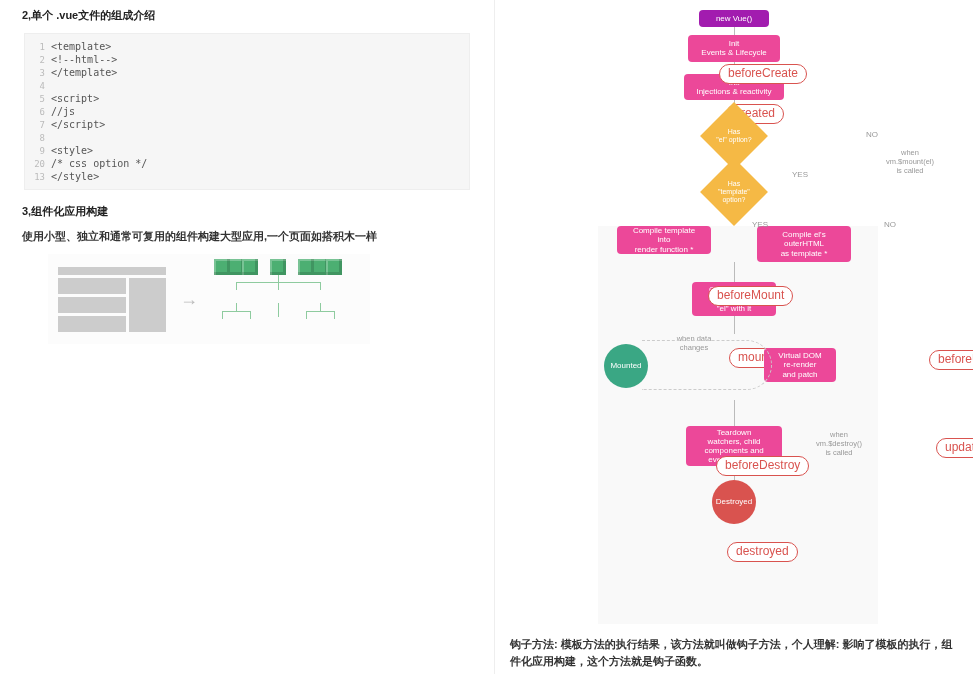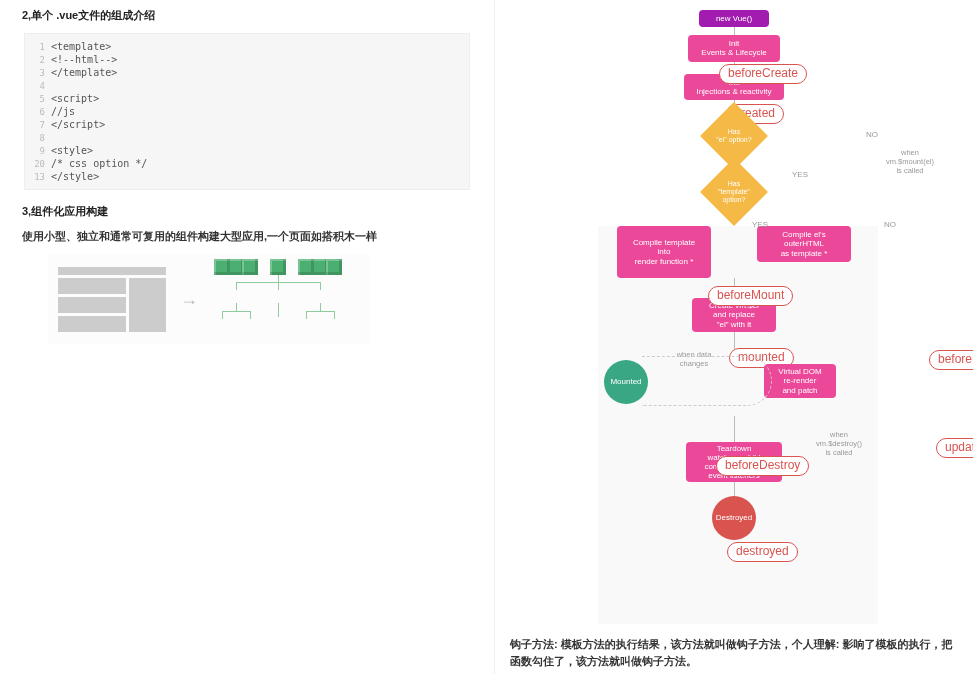--- a/index.html
+++ b/index.html
@@ -237,21 +237,21 @@
 
       <div class="vline" style="height:8px"></div>
 
       <div class="diamond" style="width:48px;height:48px">
           <span>Has<br>"template" option?</span>
         </div>
       <span class="yn" style="left:148px; top:210px">YES</span>
       <span class="yn" style="left:280px; top:210px">NO</span>
 
       <div style="display:flex; gap:46px; margin-top:10px">
-        <div class="pill" style="width:94px; height:52px">Compile template<br>into<br>render function *</div>
+        <div class="pill" style="width:94px; height:28px">Compile template<br>into<br>render function *</div>
         <div class="pill" style="width:94px; height:36px">Compile el's<br>outerHTML<br>as template *</div>
       </div>
 
       <div class="hook" style="left:104px; top:276px">beforeMount</div>
       <div class="vline" style="height:20px"></div>
       <div class="pill" style="width:84px; height:34px">Create vm.$el<br>and replace<br>"el" with it</div>
       <div class="hook" style="left:125px; top:338px">mounted</div>
       <div class="vline" style="height:18px"></div>
 
       <div style="position:relative; width:260px; height:66px">
@@ -270,14 +270,14 @@
       <div class="vline" style="height:26px"></div>
       <div class="pill" style="width:96px; height:40px">Teardown<br>watchers, child<br>components and<br>event listeners</div>
       <div class="hook" style="left:123px; top:532px">destroyed</div>
       <div class="vline" style="height:14px"></div>
       <div class="circle">Destroyed</div>
     </div>
 
     <div class="footnote">* template compilation is performed ahead-of-time if using<br>a build step, e.g. single-file components</div>
   </div>
 
-  <div class="hook-text">钩子方法: 模板方法的执行结果，该方法就叫做钩子方法，个人理解: 影响了模板的执行，把函数勾住了，该方法就叫做钩子方法。</div>
+  <div class="hook-text">钩子方法: 模板方法的执行结果，该方法就叫做钩子方法，个人理解: 影响了模板的执行，组件化应用构建，这个方法就是钩子函数。</div>
 </div>
 
 </body></html>

